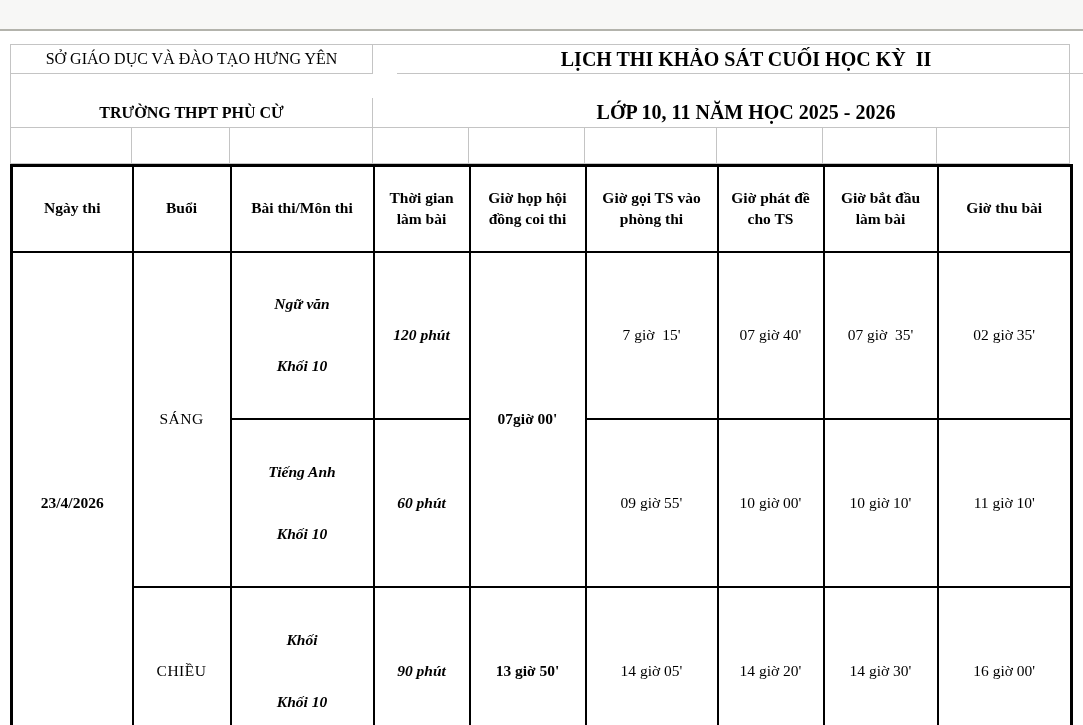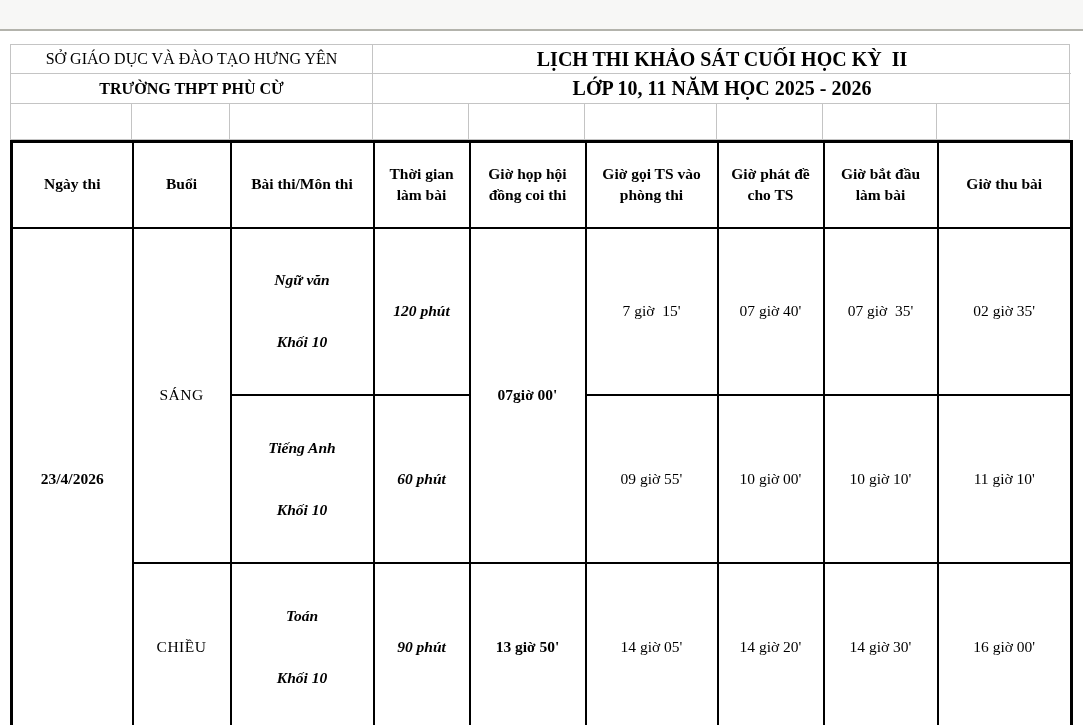--- a/index.html
+++ b/index.html
@@ -18,20 +18,21 @@
     border-bottom: 2px solid #b3b3ac;
   }
   .doc { position: absolute; left: 10px; top: 44px; width: 1060px; }
 
   
   .hdr {
     display: grid;
     grid-template-columns: 362px 698px;
     grid-auto-rows: 29px;
     border: 1px solid #c4c4c4;
+    gap: 24px;
   }
   .hdr .hcell {
     display: flex; align-items: center; justify-content: center;
     white-space: pre-wrap;
     overflow: hidden;
   }
   .hdr .hl { border-right: 1px solid #c4c4c4; }
   .hdr .row1 { border-bottom: 1px solid #c4c4c4; }
   .org1 { font-size: 16px; }
   .org2 { font-size: 16px; font-weight: bold; }
@@ -151,21 +152,21 @@
       </td>
       <td class="dur">60 phút</td>
       <td class="time">09 giờ 55'</td>
       <td class="time">10 giờ 00'</td>
       <td class="time">10 giờ 10'</td>
       <td class="time">11 giờ 10'</td>
     </tr>
     <tr class="rh60">
       <td class="sess">CHIỀU</td>
       <td class="subj">
-        <span class="line">Toán</span>
+        <span class="line">Khối</span>
         <span class="line">Khối 10</span>
       </td>
       <td class="dur">90 phút</td>
       <td class="meet">13 giờ 50'</td>
       <td class="time">14 giờ 05'</td>
       <td class="time">14 giờ 20'</td>
       <td class="time">14 giờ 30'</td>
       <td class="time">16 giờ 00'</td>
     </tr>
 

